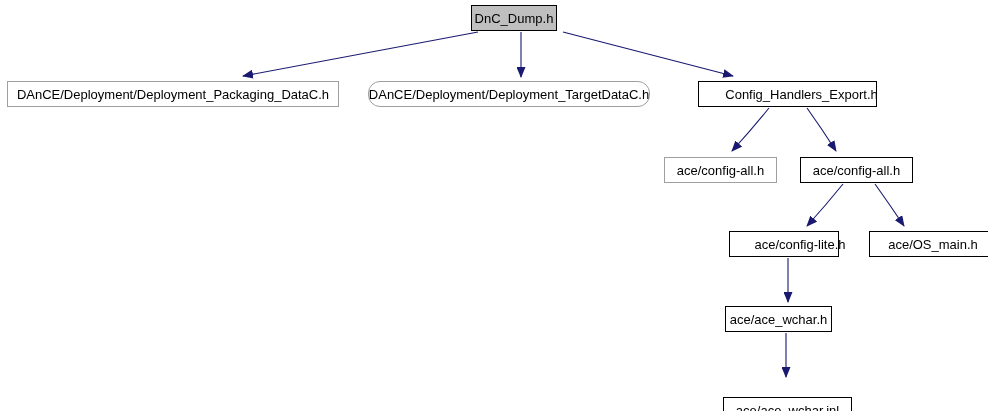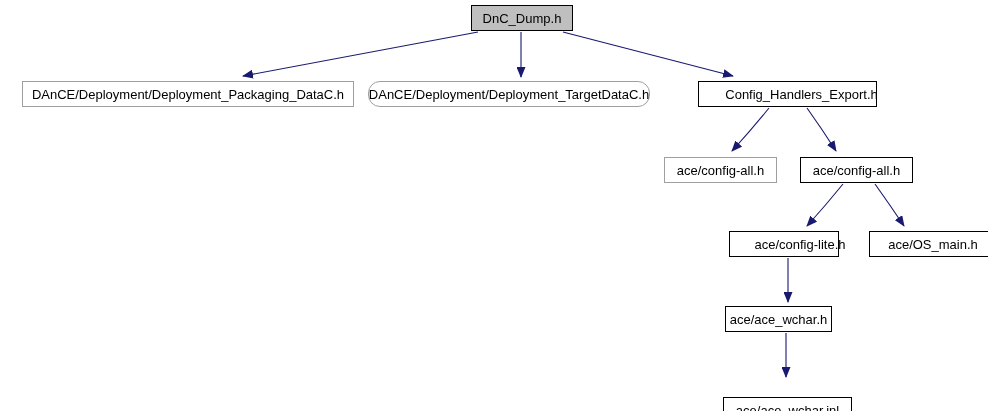--- a/index.html
+++ b/index.html
@@ -71,25 +71,25 @@
       <path d="M807,108 Q822,129 836,151"></path>
 
       <path d="M843,184 Q826,205 807,226"></path>
       <path d="M875,184 Q890,205 904,226"></path>
 
       <path d="M788,258 L788,302"></path>
       <path d="M786,333 L786,377"></path>
     </g>
   </svg>
 
-  <div class="node root" style="left:471px; top:5px; width:102px;">
+  <div class="node root" style="left:471px; top:5px; width:86px;">
     <span class="node-label">DnC_Dump.h</span>
   </div>
 
-  <div class="node undoc" style="left:22px; top:81px; width:332px;">
+  <div class="node undoc" style="left:7px; top:81px; width:332px;">
     <span class="node-label">DAnCE/Deployment/Deployment_Packaging_DataC.h</span>
   </div>
 
   <div class="node undoc" style="left:368px; top:81px; width:282px;border-radius:12px;">
     <span class="node-label">DAnCE/Deployment/Deployment_TargetDataC.h</span>
   </div>
 
   <div class="node" style="left:698px; top:81px; width:179px;padding-left:28px;">
     <span class="node-label">Config_Handlers_Export.h</span>
   </div>

